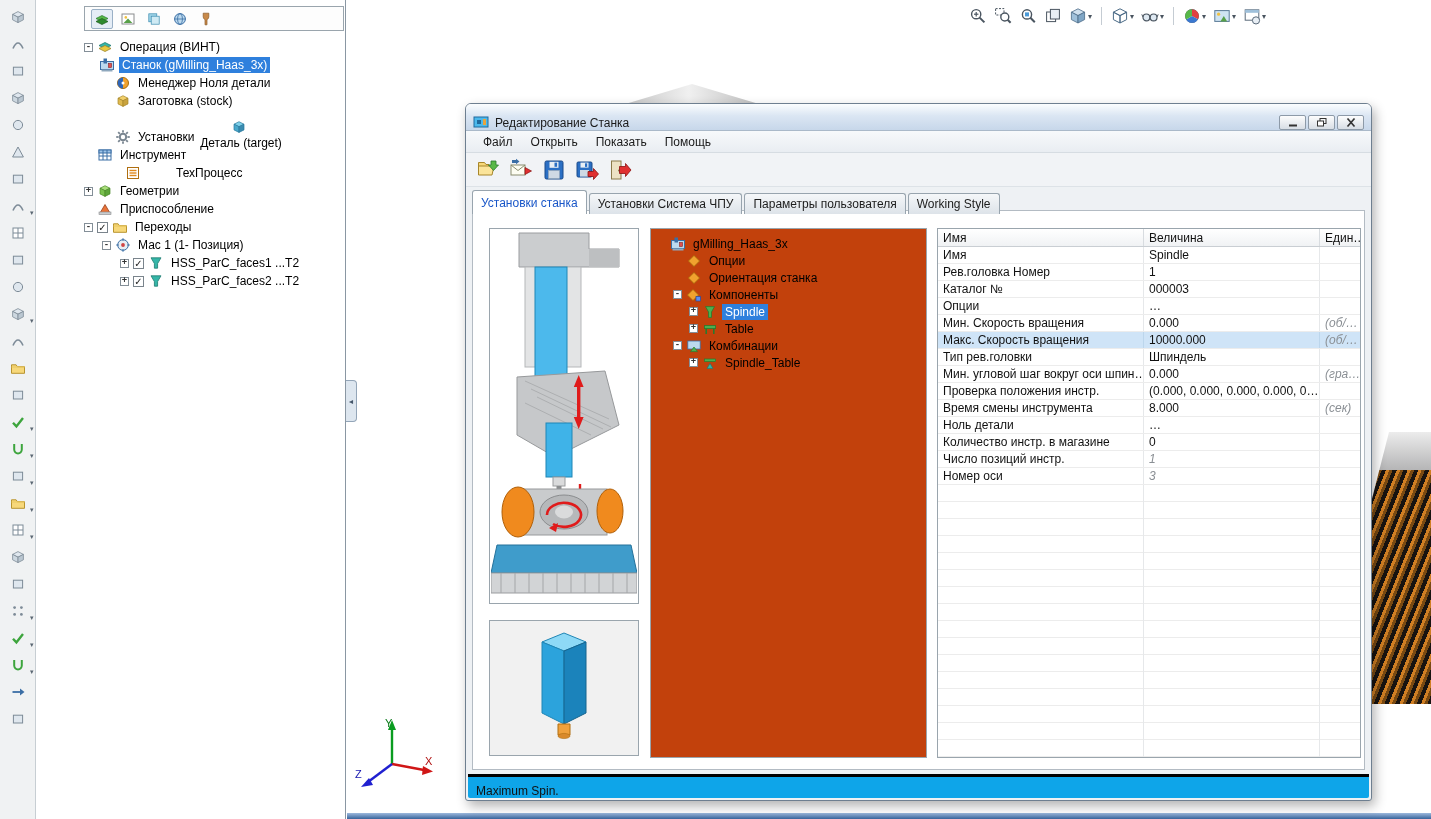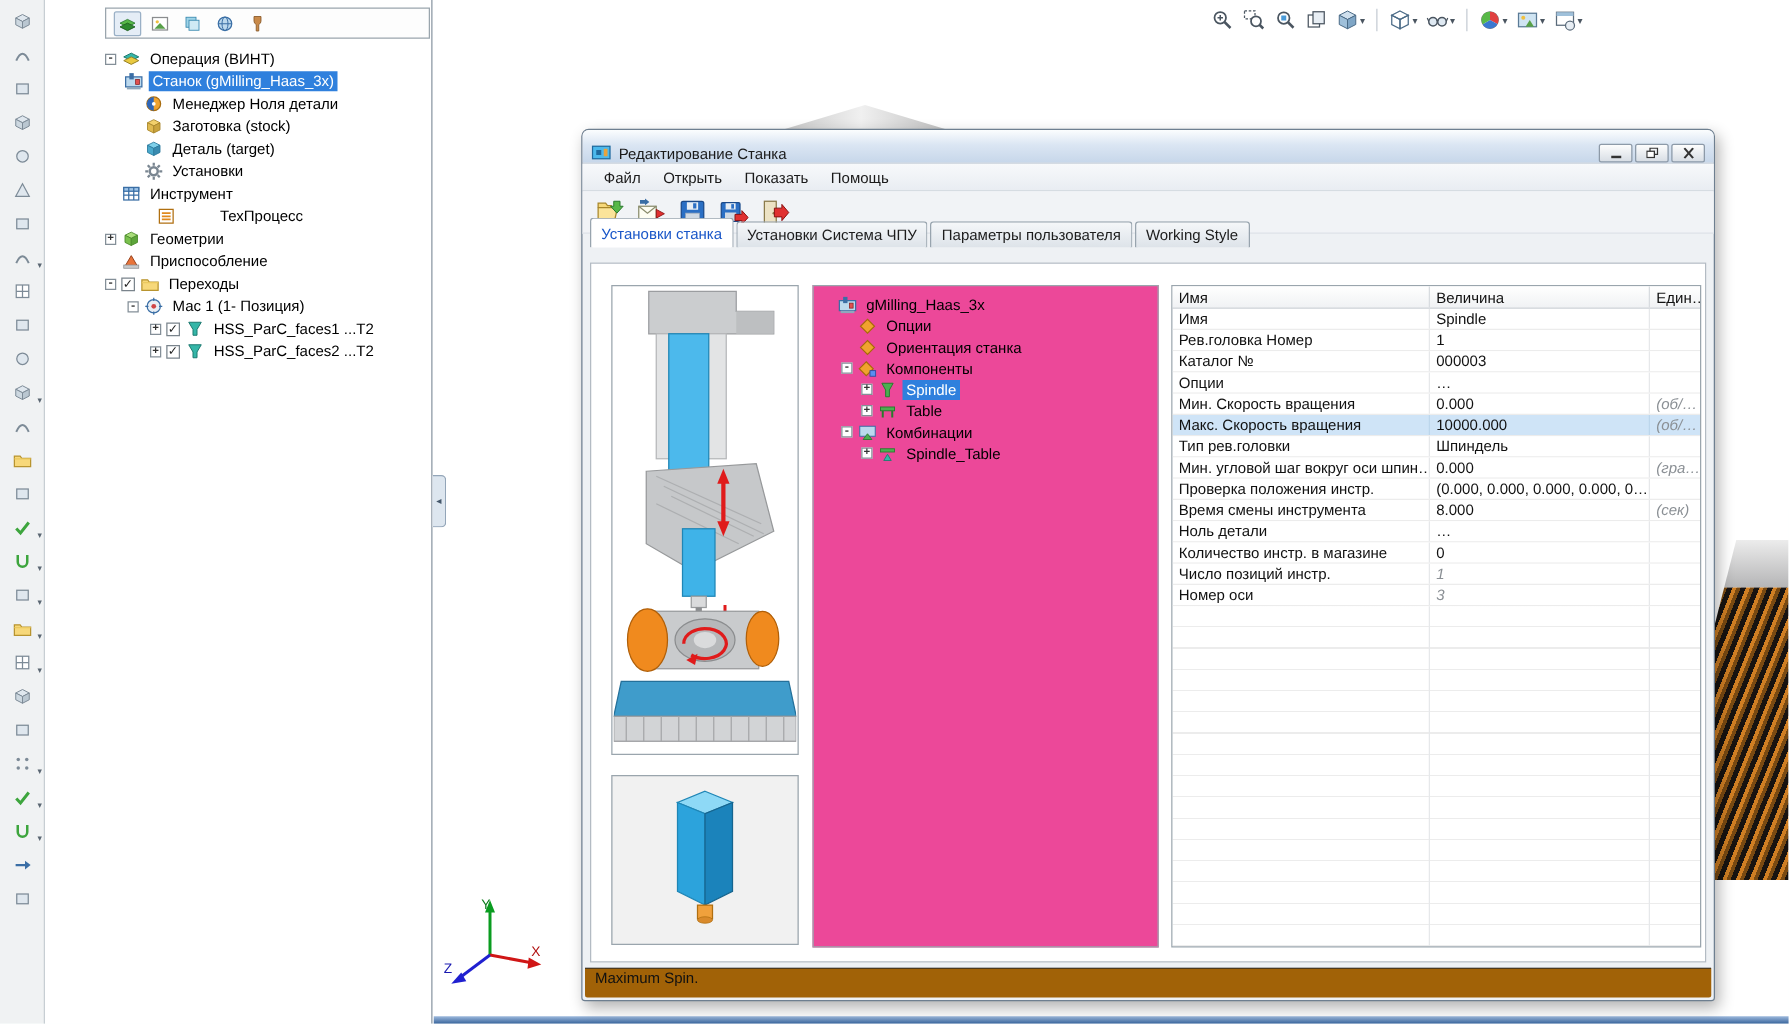--- a/index.html
+++ b/index.html
@@ -63,31 +63,31 @@
   .title-text{margin-left:6px;color:#1a1a1a}
   .win-btns{margin-left:auto;display:flex;gap:2px}
   .win-btn{width:27px;height:15px;border:1px solid #8d9aa8;background:linear-gradient(#fdfdfd,#d8dee5);
     border-radius:2px;display:flex;align-items:center;justify-content:center}
   .menubar{height:22px;display:flex;align-items:center;padding-left:8px;background:linear-gradient(#f7f9fb,#e9edf2);
     border-bottom:1px solid #d6dce2}
   .menu-item{padding:3px 9px;color:#1a1a1a}
   .dlg-toolbar{height:34px;display:flex;align-items:center;gap:5px;padding-left:8px;background:#f1f3f6;
     border-bottom:1px solid #dde2e7}
   .dlg-tool{width:28px;height:28px;display:flex;align-items:center;justify-content:center;border-radius:3px}
-  .tabstrip{position:absolute;top:70px;left:6px;right:6px;height:24px;display:flex;align-items:flex-end;z-index:2}
+  .tabstrip{position:absolute;top:86px;left:6px;right:6px;height:24px;display:flex;align-items:flex-end;z-index:2}
   .tab{height:21px;padding:3px 8px 0 8px;border:1px solid #98a4ae;border-bottom:none;
     background:linear-gradient(#f5f7f9,#dde3e9);border-radius:3px 3px 0 0;margin-right:2px;color:#1c1c1c;white-space:nowrap}
   .tab.active{height:24px;background:#fff;color:#1a57c8;padding-top:5px}
   .dlg-content{position:absolute;top:106px;left:6px;right:6px;bottom:30px;background:#fff;border:1px solid #b3bbc3}
-  .statusbar{position:absolute;left:2px;right:2px;bottom:2px;height:24px;background:#a16207;
-    border-top:1px solid #000000;display:flex;align-items:flex-start;padding-left:8px;border-radius:0 0 2px 2px;color:#111}
+  .statusbar{position:absolute;left:2px;right:2px;bottom:2px;height:24px;background:#0ea5e9;
+    border-top:3px solid #000000;display:flex;align-items:flex-end;padding-left:8px;border-radius:0 0 2px 2px;color:#111}
 
   .machine-preview{position:absolute;left:16px;top:17px;width:150px;height:376px;border:1px solid #9aa5ad;background:#fff;overflow:hidden;padding:2px 1px}
   .spindle-preview{position:absolute;left:16px;top:409px;width:150px;height:136px;border:1px solid #9aa5ad;background:#f1f1f1;overflow:hidden;padding:2px 1px}
-  .machine-tree{position:absolute;left:177px;top: 17px;width:277px;height:530px;border:1px solid #9aa5ad;background:#ec4899;padding-top:6px;overflow:hidden}
+  .machine-tree{position:absolute;left:177px;top: 17px;width:277px;height:530px;border:1px solid #9aa5ad;background:#c2410c;padding-top:6px;overflow:hidden}
   .machine-tree .tree-row{height:17px}
 
   .props{position:absolute;left:464px;top:17px;width:424px;height:530px;border:1px solid #9aa5ad;background:#fff;
     display:flex;flex-direction:column;overflow:hidden}
   .props-header{height:18px;display:flex;background:linear-gradient(#ffffff,#f0f2f4);border-bottom:1px solid #c9ced3;flex:none}
   .pcol{padding:2px 5px;border-right:1px solid #d8dce0;white-space:nowrap;overflow:hidden;color:#111}
   .props-rows{flex:1;display:flex;flex-direction:column;overflow:hidden}
   .prow{height:17px;display:flex;border-bottom:1px solid #ececec;flex:none;background:#fff}
   .prow.selected{background:#cfe4f7}
   .prow.selected .pc{border-right-color:#bcd6ec}
@@ -413,21 +413,21 @@
             <span class="icon">
               <svg width="16" height="16" viewBox="0 0 16 16">
                 <polygon points="3,5.2 8,2.7 13,5.2 8,7.7" fill="#f2d06b" stroke="#a8862a" stroke-width=".7"></polygon>
                 <polygon points="3,5.2 8,7.7 8,13.4 3,10.9" fill="#dfb94f" stroke="#a8862a" stroke-width=".7"></polygon>
                 <polygon points="13,5.2 8,7.7 8,13.4 13,10.9" fill="#c9a33e" stroke="#a8862a" stroke-width=".7"></polygon>
               </svg>
             </span>
           </span>
           <span class="tlabel">Заготовка (stock)</span>
         </div>
-        <div class="tree-row" style="padding-left: 66px;">
+        <div class="tree-row" style="padding-left: 101px; flex-direction: column;">
           <span class="expand hidden"></span>
           <span class="ticon">
             <span class="icon">
               <svg width="16" height="16" viewBox="0 0 16 16">
                 <polygon points="3,5.2 8,2.7 13,5.2 8,7.7" fill="#7fd0ea" stroke="#2a7a9e" stroke-width=".7"></polygon>
                 <polygon points="3,5.2 8,7.7 8,13.4 3,10.9" fill="#4aa9cc" stroke="#2a7a9e" stroke-width=".7"></polygon>
                 <polygon points="13,5.2 8,7.7 8,13.4 13,10.9" fill="#3a8bb0" stroke="#2a7a9e" stroke-width=".7"></polygon>
               </svg>
             </span>
           </span>

